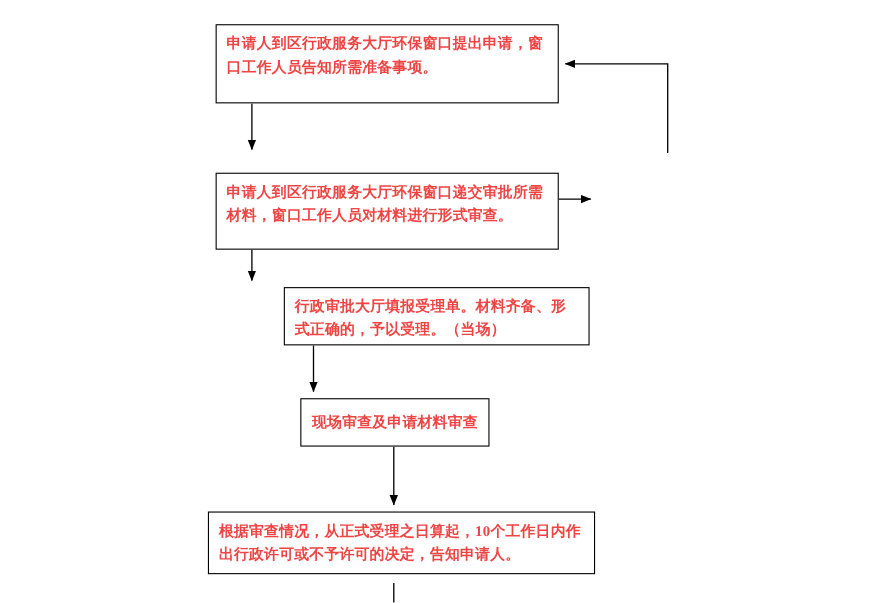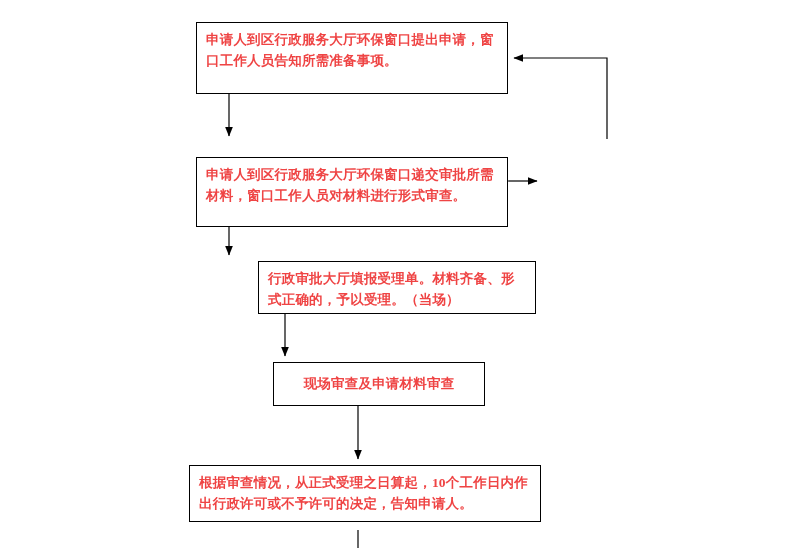--- a/index.html
+++ b/index.html
@@ -91,17 +91,17 @@
     </g>
   </svg>
 
   <div class="node" style="left:196px; top:22px; width:312px; height:72px;">申请人到区行政服务大厅环保窗口提出申请，窗口工作人员告知所需准备事项。</div>
 
   <div class="node" style="left:196px; top:142px; width:312px; height:70px;margin-top:15px;">申请人到区行政服务大厅环保窗口递交审批所需材料，窗口工作人员对材料进行形式审查。</div>
 
 
   <div class="node" style="left:229px; top:261px; width:278px; height:53px;margin-left:29px;">行政审批大厅填报受理单。材料齐备、形式正确的，予以受理。（当场）</div>
 
-  <div class="node center centerbox" style="left:273px; top:362px; width:212px; height:44px;">现场审查及申请材料审查</div>
+  <div class="node center centerbox" style="left:273px; top:362px; width:172px; height:44px;">现场审查及申请材料审查</div>
 
   <div class="node" style="left:189px; top:465px; width:352px; height:57px;">根据审查情况，从正式受理之日算起，10个工作日内作出行政许可或不予许可的决定，告知申请人。</div>
 
 </div>
 
 </body></html>

